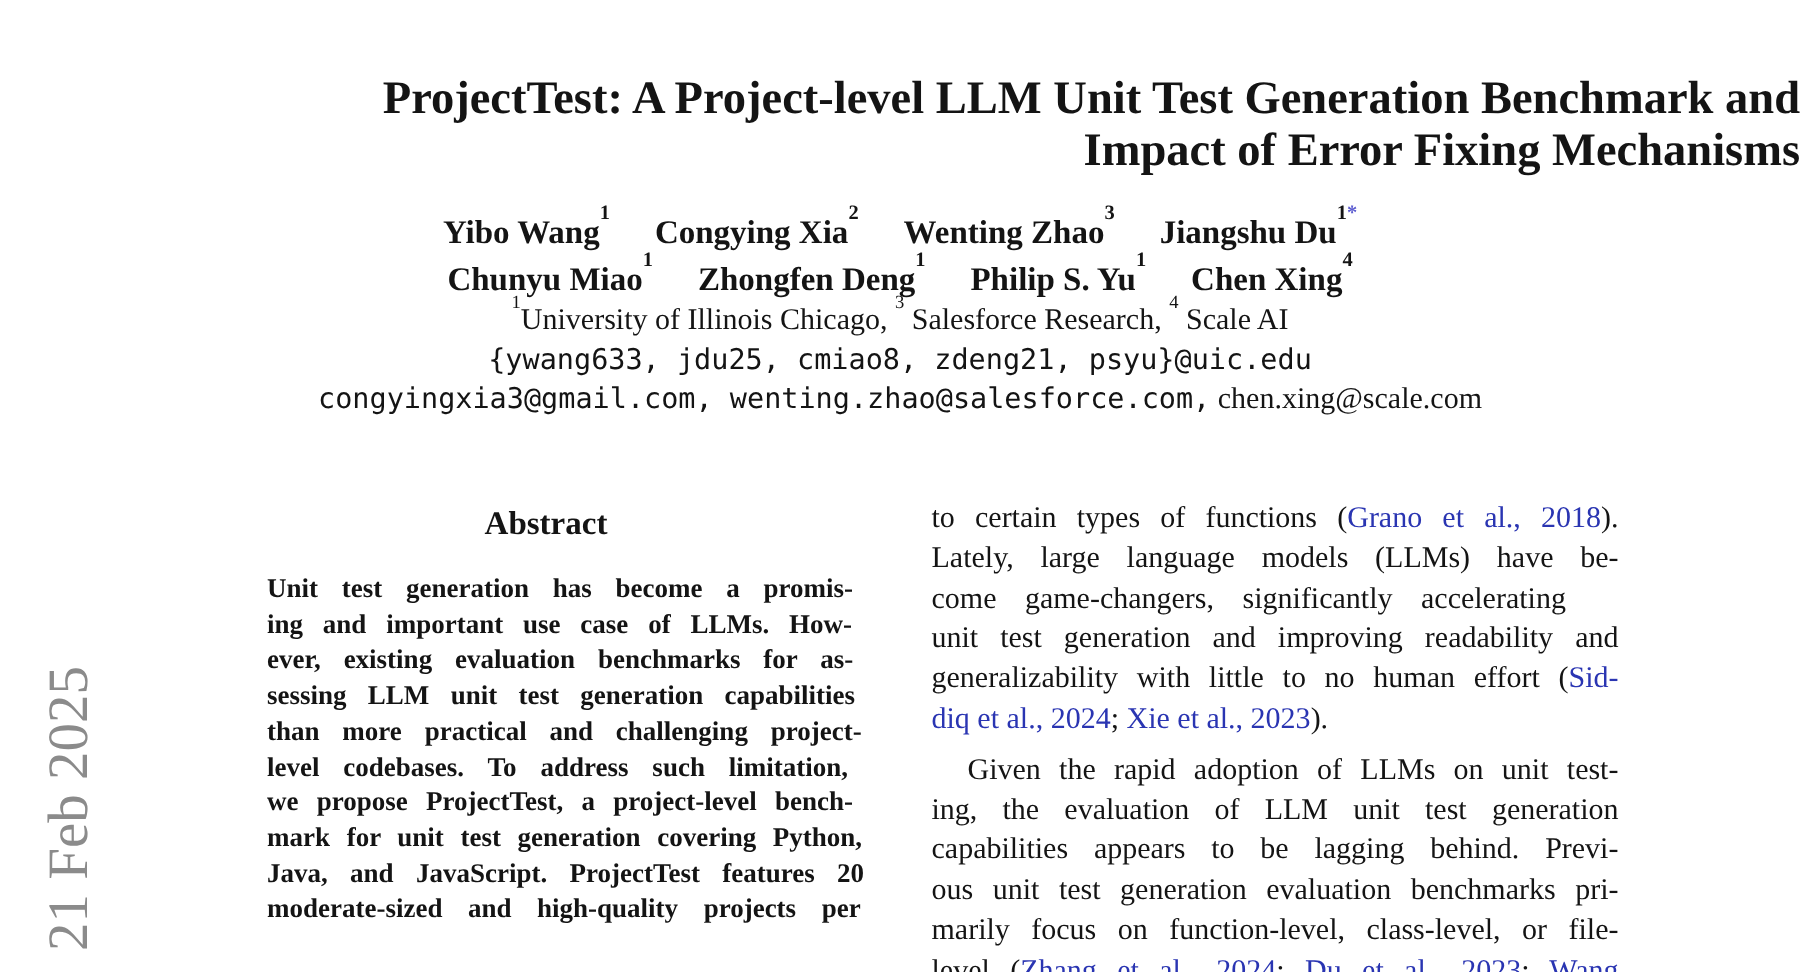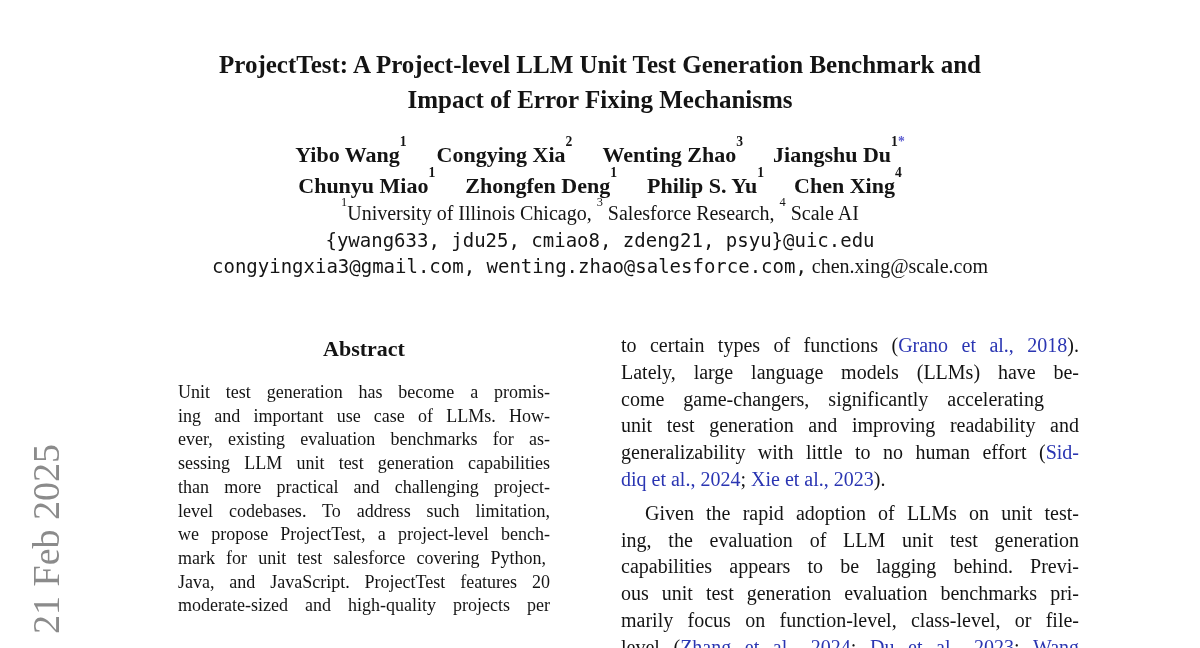--- a/index.html
+++ b/index.html
@@ -2,41 +2,41 @@
 <html><head>
 <meta charset="utf-8">
 <style>
   html,body{margin:0;padding:0;background:#ffffff;}
   .page{position:relative;width:1200px;height:648px;background:#ffffff;overflow:hidden;
         font-family:"Liberation Serif",serif;color:#141414;}
 
   .stamp{position:absolute;left:24px;top:634px;transform-origin:0 0;transform:rotate(-90deg);
          font-size:38px;white-space:nowrap;font-family:"Liberation Serif",serif;}
 
-  .title{position:absolute;left:0;top:47px;width:1200px;text-align:center;
-         font-size:25px;font-weight:bold;line-height:35px;}
+  .title{position:absolute;left:0;top:47px;width:1200px;text-align:right;
+         font-size:31px;font-weight:bold;line-height:35px;}
 
   .authors{position:absolute;left:0;top:139px;width:1200px;text-align:center;
            font-size:22px;font-weight:bold;line-height:31px;}
   .author{display:inline-block;}
   .author + .author{margin-left:30px;}
   sup.s{font-size:0.62em;position:relative;top:-0.55em;line-height:0;}
 
   .affil{position:absolute;left:0;top:202px;width:1200px;text-align:center;font-size:20px;}
   .email1{position:absolute;left:0;top:229px;width:1200px;text-align:center;
           font-family:"DejaVu Sans Mono",monospace;font-size:19px;}
   .email2{position:absolute;left:0;top:255px;width:1200px;text-align:center;font-size:19px;}
   .email2 .mono{font-family:"DejaVu Sans Mono",monospace;}
   .email2 .serif{font-family:"Liberation Serif",serif;font-size:20px;}
 
   .abs-head{position:absolute;left:178px;top:336px;width:372px;text-align:center;
             font-size:22px;font-weight:bold;}
   .abs-body{position:absolute;left:178px;top:381px;width:372px;
             font-size:18px;line-height:23.7px;}
-  .abs-body .line{width:372px;white-space:nowrap;overflow:visible;}
+  .abs-body .line{width:372px;white-space:nowrap;overflow:visible;font-weight:bold;}
 
   .colr{position:absolute;left:621px;top:332px;width:458px;font-size:20px;line-height:26.8px;}
   .colr .para + .para{margin-top:7px;}
   .colr .line{width:458px;white-space:nowrap;overflow:visible;}
   .pad{display:inline-block;width:24px;}
 
   .cite{color:#2a35b2;}
   .starc{color:#5d5dd0;}
 </style>
 </head>
@@ -65,21 +65,21 @@
   <div class="abs-head">Abstract</div>
 
   <div class="abs-body">
       <div class="line"><span class="fit" style="word-spacing: 11.35px;">Unit test generation has become a promis-</span></div>
       <div class="line"><span class="fit" style="word-spacing: 8.72px;">ing and important use case of LLMs. How-</span></div>
       <div class="line"><span class="fit" style="word-spacing: 10.77px;">ever, existing evaluation benchmarks for as-</span></div>
       <div class="line"><span class="fit" style="word-spacing: 9.71px;">sessing LLM unit test generation capabilities</span></div>
       <div class="line"><span class="fit" style="word-spacing: 10.73px;">than more practical and challenging project-</span></div>
       <div class="line"><span class="fit" style="word-spacing: 11.43px;">level codebases. To address such limitation,</span></div>
       <div class="line"><span class="fit" style="word-spacing: 7.68px;">we propose ProjectTest, a project-level bench-</span></div>
-      <div class="line"><span class="fit" style="word-spacing: 6.6px;">mark for unit test salesforce covering Python,</span></div>
+      <div class="line"><span class="fit" style="word-spacing: 6.6px;">mark for unit test generation covering Python,</span></div>
       <div class="line"><span class="fit" style="word-spacing: 10.37px;">Java, and JavaScript. ProjectTest features 20</span></div>
       <div class="line"><span class="fit" style="word-spacing: 12.53px;">moderate-sized and high-quality projects per</span></div>
     </div>
 
   <div class="colr">
       <div class="para">
         <div class="line"><span class="fit" style="word-spacing: 8.44px;"><span>to certain types of functions (</span><span class="cite" style="color: rgb(42, 53, 178);">Grano et al., 2018</span><span>).</span></span></div>
         <div class="line"><span class="fit" style="word-spacing: 12.84px;"><span>Lately, large language models (LLMs) have be-</span></span></div>
         <div class="line"><span class="fit" style="word-spacing: 14px;"><span>come game-changers, significantly accelerating</span></span></div>
         <div class="line"><span class="fit" style="word-spacing: 9.68px;"><span>unit test generation and improving readability and</span></span></div>

